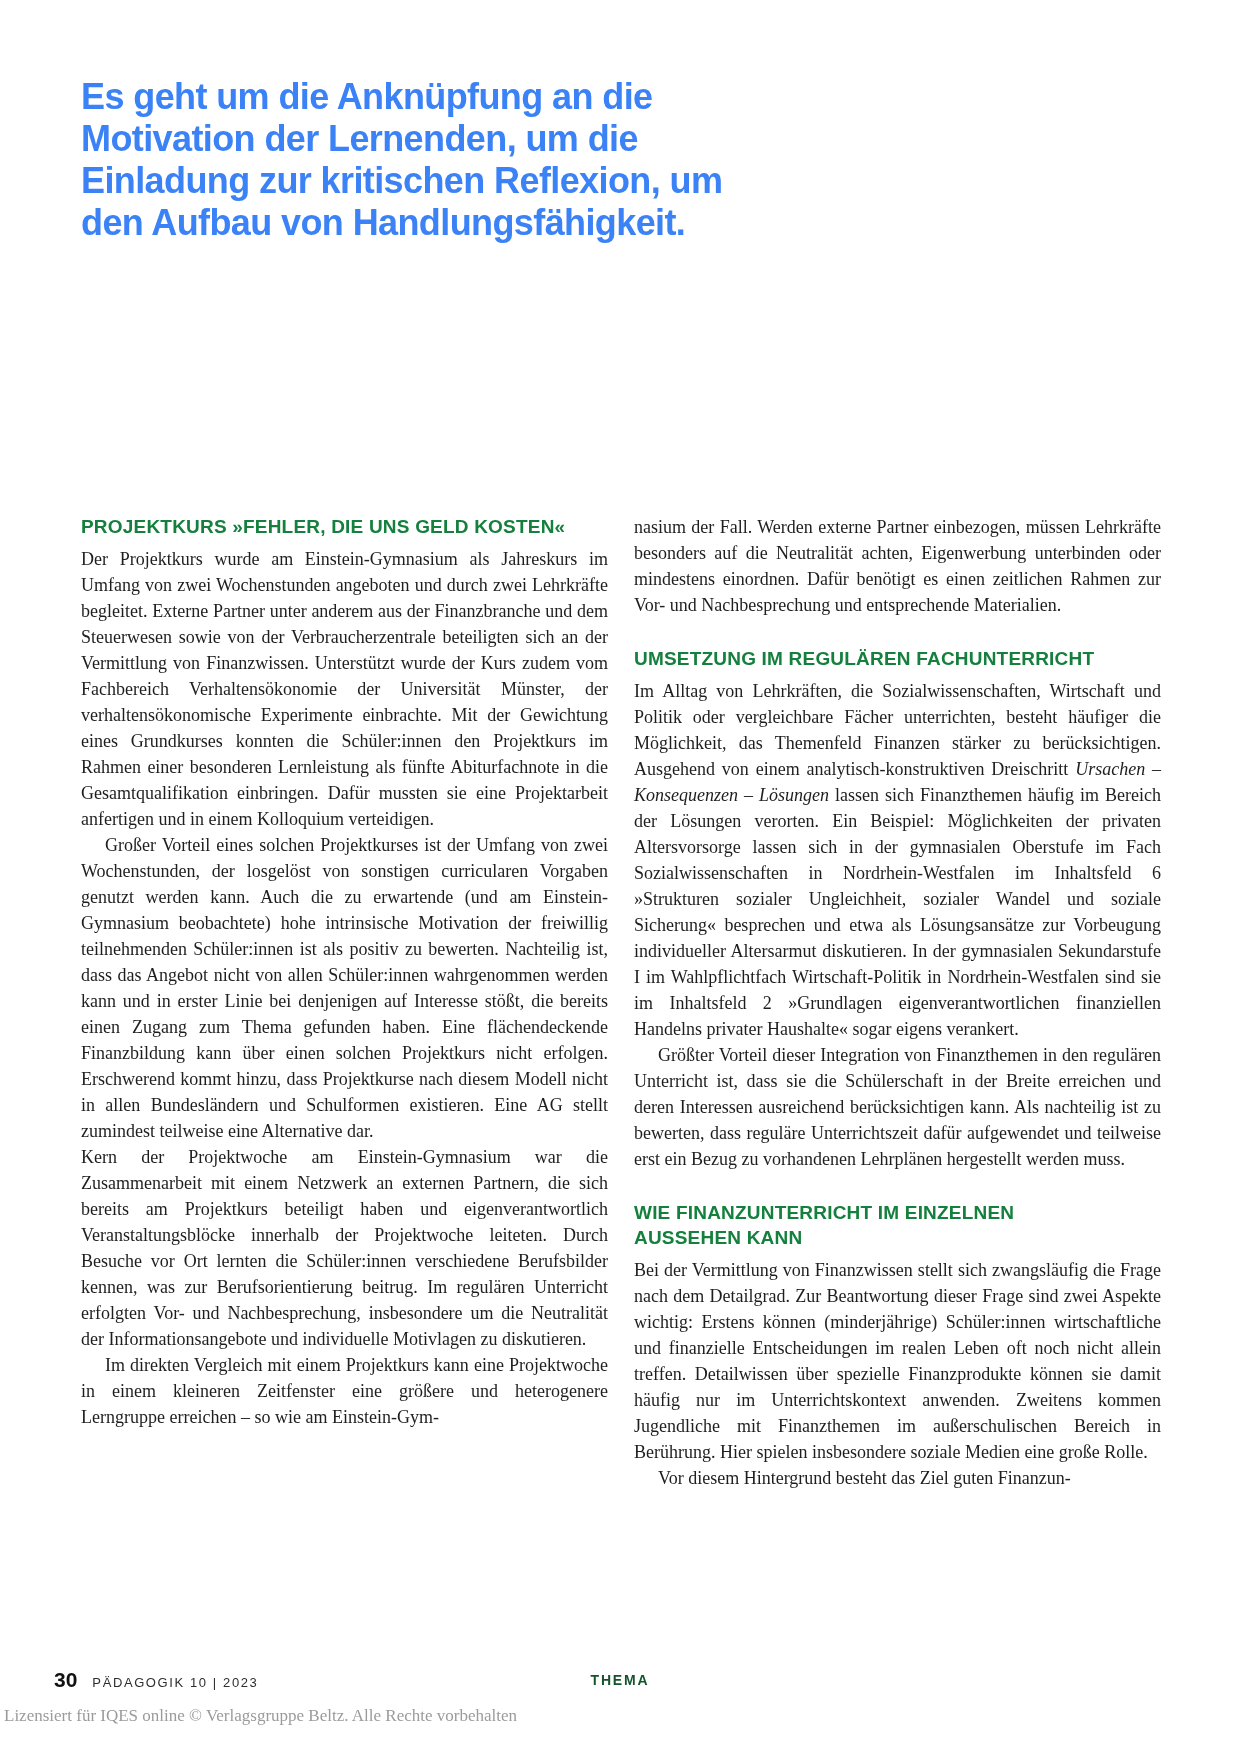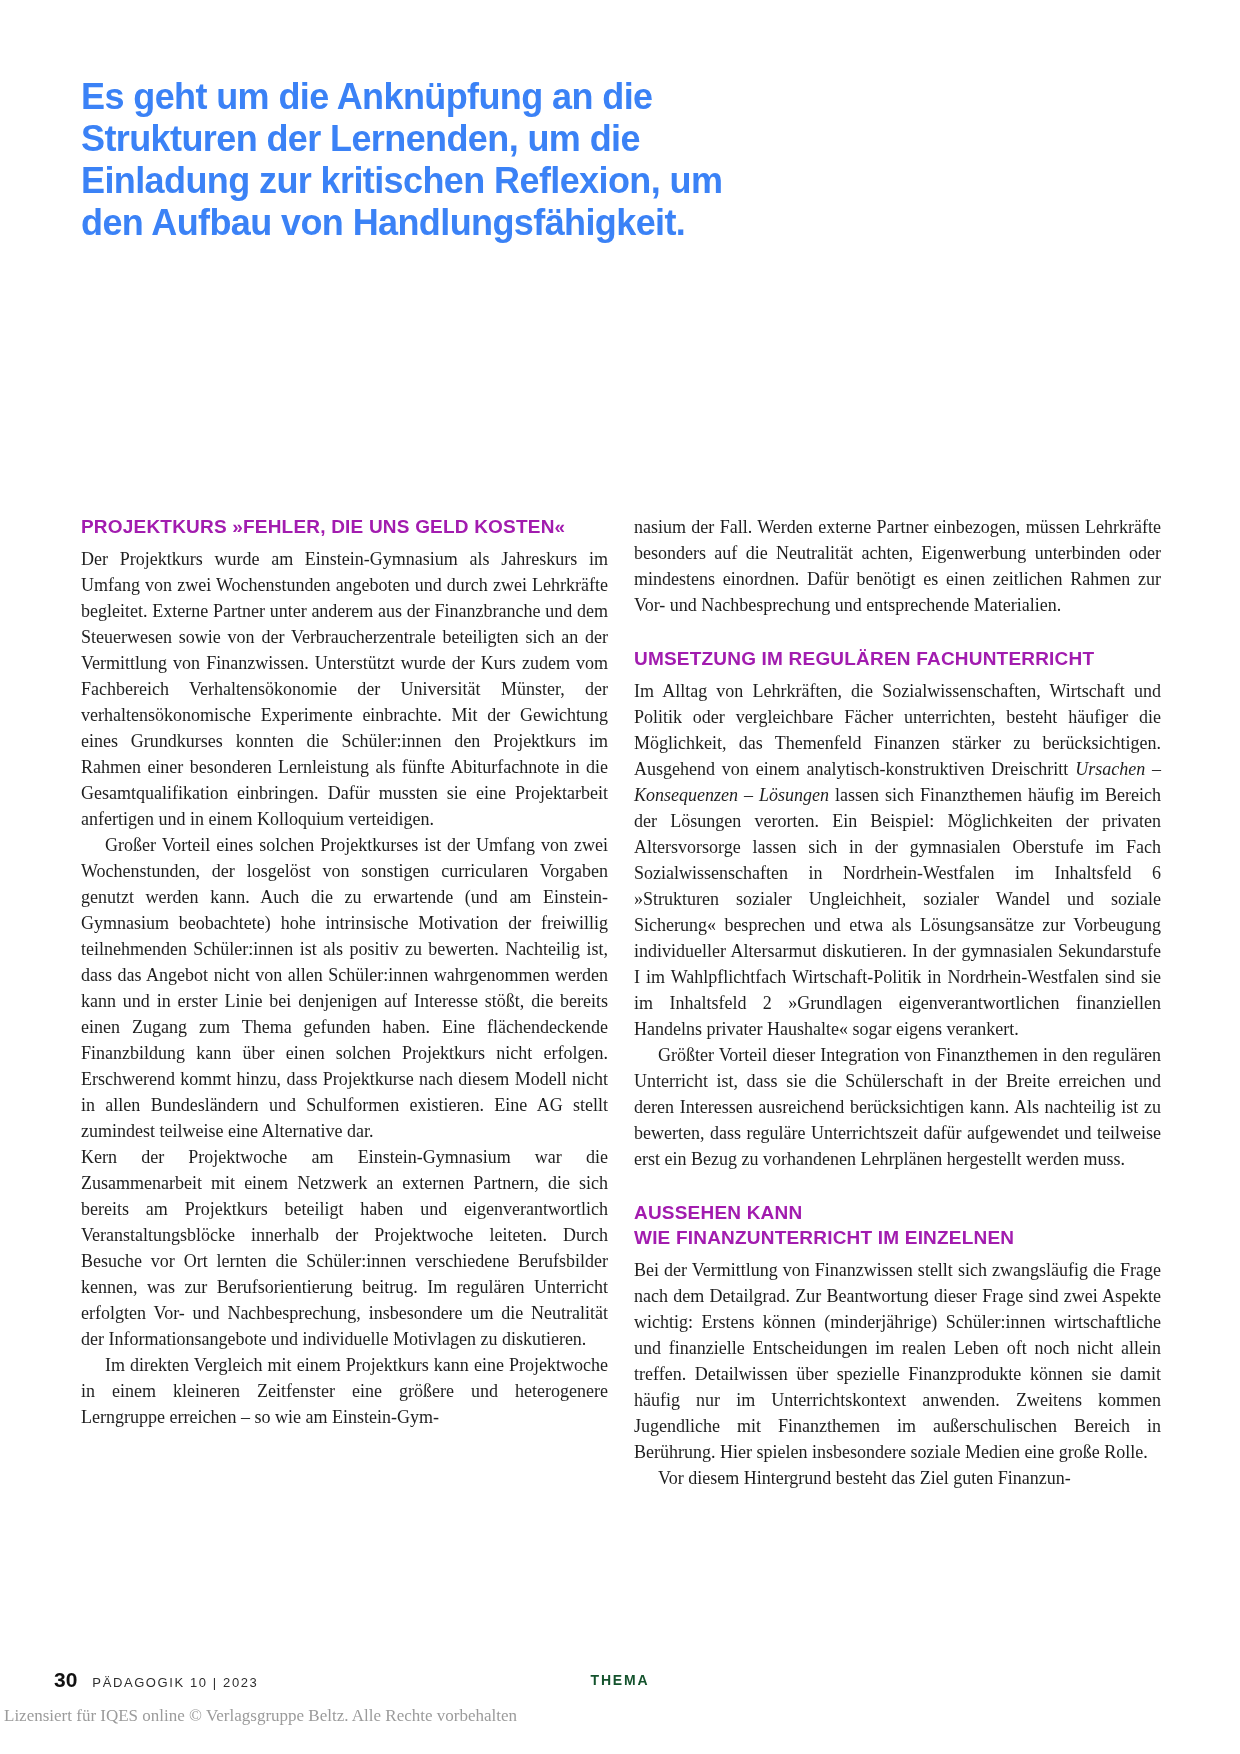--- a/index.html
+++ b/index.html
@@ -40,21 +40,21 @@
     text-align: justify;
   }
   .col p { margin: 0; }
   .col p.indent { text-indent: 24px; }
   .sec-heading {
     font-family: "Liberation Sans", sans-serif;
     font-weight: 700;
     font-size: 19px;
     line-height: 25px;
     letter-spacing: 0.2px;
-    color: #a21caf;
+    color: #15803d;
     margin: 28px 0 7px 0;
     text-align: left;
   }
   .sec-heading.first { margin-top: 0; }
   .col em { font-style: italic; }
 
   .footer-left {
     position: absolute;
     left: 54px;
     top: 1668px;
@@ -95,43 +95,43 @@
     font-family: "Liberation Serif", serif;
     font-size: 17px;
     color: #9b9b9b;
   }
 </style>
 </head>
 <body>
 
 <div class="headline">
   <div>Es geht um die Anknüpfung an die</div>
-  <div>Strukturen der Lernenden, um die</div>
+  <div>Motivation der Lernenden, um die</div>
   <div>Einladung zur kritischen Reflexion, um</div>
   <div>den Aufbau von Handlungsfähigkeit.</div>
 </div>
 
 <div class="columns">
 
   <div class="col">
     <div class="sec-heading first">PROJEKTKURS »FEHLER, DIE UNS GELD KOSTEN«</div>
     <p>Der Projektkurs wurde am Einstein-Gymnasium als Jahreskurs im Umfang von zwei Wochenstunden angeboten und durch zwei Lehrkräfte begleitet. Externe Partner unter anderem aus der Finanzbranche und dem Steuerwesen sowie von der Verbraucherzentrale beteiligten sich an der Vermittlung von Finanzwissen. Unterstützt wurde der Kurs zudem vom Fachbereich Verhaltensökonomie der Universität Münster, der verhaltensökonomische Experimente einbrachte. Mit der Gewichtung eines Grundkurses konnten die Schüler:innen den Projektkurs im Rahmen einer besonderen Lernleistung als fünfte Abiturfachnote in die Gesamtqualifikation einbringen. Dafür mussten sie eine Projektarbeit anfertigen und in einem Kolloquium verteidigen.</p>
     <p class="indent">Großer Vorteil eines solchen Projektkurses ist der Umfang von zwei Wochenstunden, der losgelöst von sonstigen curricularen Vorgaben genutzt werden kann. Auch die zu erwartende (und am Einstein-Gymnasium beobachtete) hohe intrinsische Motivation der freiwillig teilnehmenden Schüler:innen ist als positiv zu bewerten. Nachteilig ist, dass das Angebot nicht von allen Schüler:innen wahrgenommen werden kann und in erster Linie bei denjenigen auf Interesse stößt, die bereits einen Zugang zum Thema gefunden haben. Eine flächendeckende Finanzbildung kann über einen solchen Projektkurs nicht erfolgen. Erschwerend kommt hinzu, dass Projektkurse nach diesem Modell nicht in allen Bundesländern und Schulformen existieren. Eine AG stellt zumindest teilweise eine Alternative dar.</p>
     <p>Kern der Projektwoche am Einstein-Gymnasium war die Zusammenarbeit mit einem Netzwerk an externen Partnern, die sich bereits am Projektkurs beteiligt haben und eigenverantwortlich Veranstaltungsblöcke innerhalb der Projektwoche leiteten. Durch Besuche vor Ort lernten die Schüler:innen verschiedene Berufsbilder kennen, was zur Berufsorientierung beitrug. Im regulären Unterricht erfolgten Vor- und Nachbesprechung, insbesondere um die Neutralität der Informationsangebote und individuelle Motivlagen zu diskutieren.</p>
     <p class="indent">Im direkten Vergleich mit einem Projektkurs kann eine Projektwoche in einem kleineren Zeitfenster eine größere und heterogenere Lerngruppe erreichen – so wie am Einstein-Gym-</p>
   </div>
 
   <div class="col">
     <p>nasium der Fall. Werden externe Partner einbezogen, müssen Lehrkräfte besonders auf die Neutralität achten, Eigenwerbung unterbinden oder mindestens einordnen. Dafür benötigt es einen zeitlichen Rahmen zur Vor- und Nachbesprechung und entsprechende Materialien.</p>
     <div class="sec-heading">UMSETZUNG IM REGULÄREN FACHUNTERRICHT</div>
     <p><span>Im Alltag von Lehrkräften, die Sozialwissenschaften, Wirtschaft und Politik oder vergleichbare Fächer unterrichten, besteht häufiger die Möglichkeit, das Themenfeld Finanzen stärker zu berücksichtigen. Ausgehend von einem analytisch-konstruktiven Dreischritt </span><em>Ursachen – Konsequenzen – Lösungen</em><span> lassen sich Finanzthemen häufig im Bereich der Lösungen verorten. Ein Beispiel: Möglichkeiten der privaten Altersvorsorge lassen sich in der gymnasialen Oberstufe im Fach Sozialwissenschaften in Nordrhein-Westfalen im Inhaltsfeld 6 »Strukturen sozialer Ungleichheit, sozialer Wandel und soziale Sicherung« besprechen und etwa als Lösungsansätze zur Vorbeugung individueller Altersarmut diskutieren. In der gymnasialen Sekundarstufe I im Wahlpflichtfach Wirtschaft-Politik in Nordrhein-Westfalen sind sie im Inhaltsfeld 2 »Grundlagen eigenverantwortlichen finanziellen Handelns privater Haushalte« sogar eigens verankert.</span></p>
     <p class="indent">Größter Vorteil dieser Integration von Finanzthemen in den regulären Unterricht ist, dass sie die Schülerschaft in der Breite erreichen und deren Interessen ausreichend berücksichtigen kann. Als nachteilig ist zu bewerten, dass reguläre Unterrichtszeit dafür aufgewendet und teilweise erst ein Bezug zu vorhandenen Lehrplänen hergestellt werden muss.</p>
     <div class="sec-heading">
+      <div>WIE FINANZUNTERRICHT IM EINZELNEN</div>
       <div>AUSSEHEN KANN</div>
-      <div>WIE FINANZUNTERRICHT IM EINZELNEN</div>
     </div>
     <p>Bei der Vermittlung von Finanzwissen stellt sich zwangsläufig die Frage nach dem Detailgrad. Zur Beantwortung dieser Frage sind zwei Aspekte wichtig: Erstens können (minderjährige) Schüler:innen wirtschaftliche und finanzielle Entscheidungen im realen Leben oft noch nicht allein treffen. Detailwissen über spezielle Finanzprodukte können sie damit häufig nur im Unterrichtskontext anwenden. Zweitens kommen Jugendliche mit Finanzthemen im außerschulischen Bereich in Berührung. Hier spielen insbesondere soziale Medien eine große Rolle.</p>
     <p class="indent">Vor diesem Hintergrund besteht das Ziel guten Finanzun-</p>
   </div>
 
 </div>
 
 <div class="footer-left">
   <span class="page-num">30</span>
   <span class="journal">PÄDAGOGIK 10 | 2023</span>

